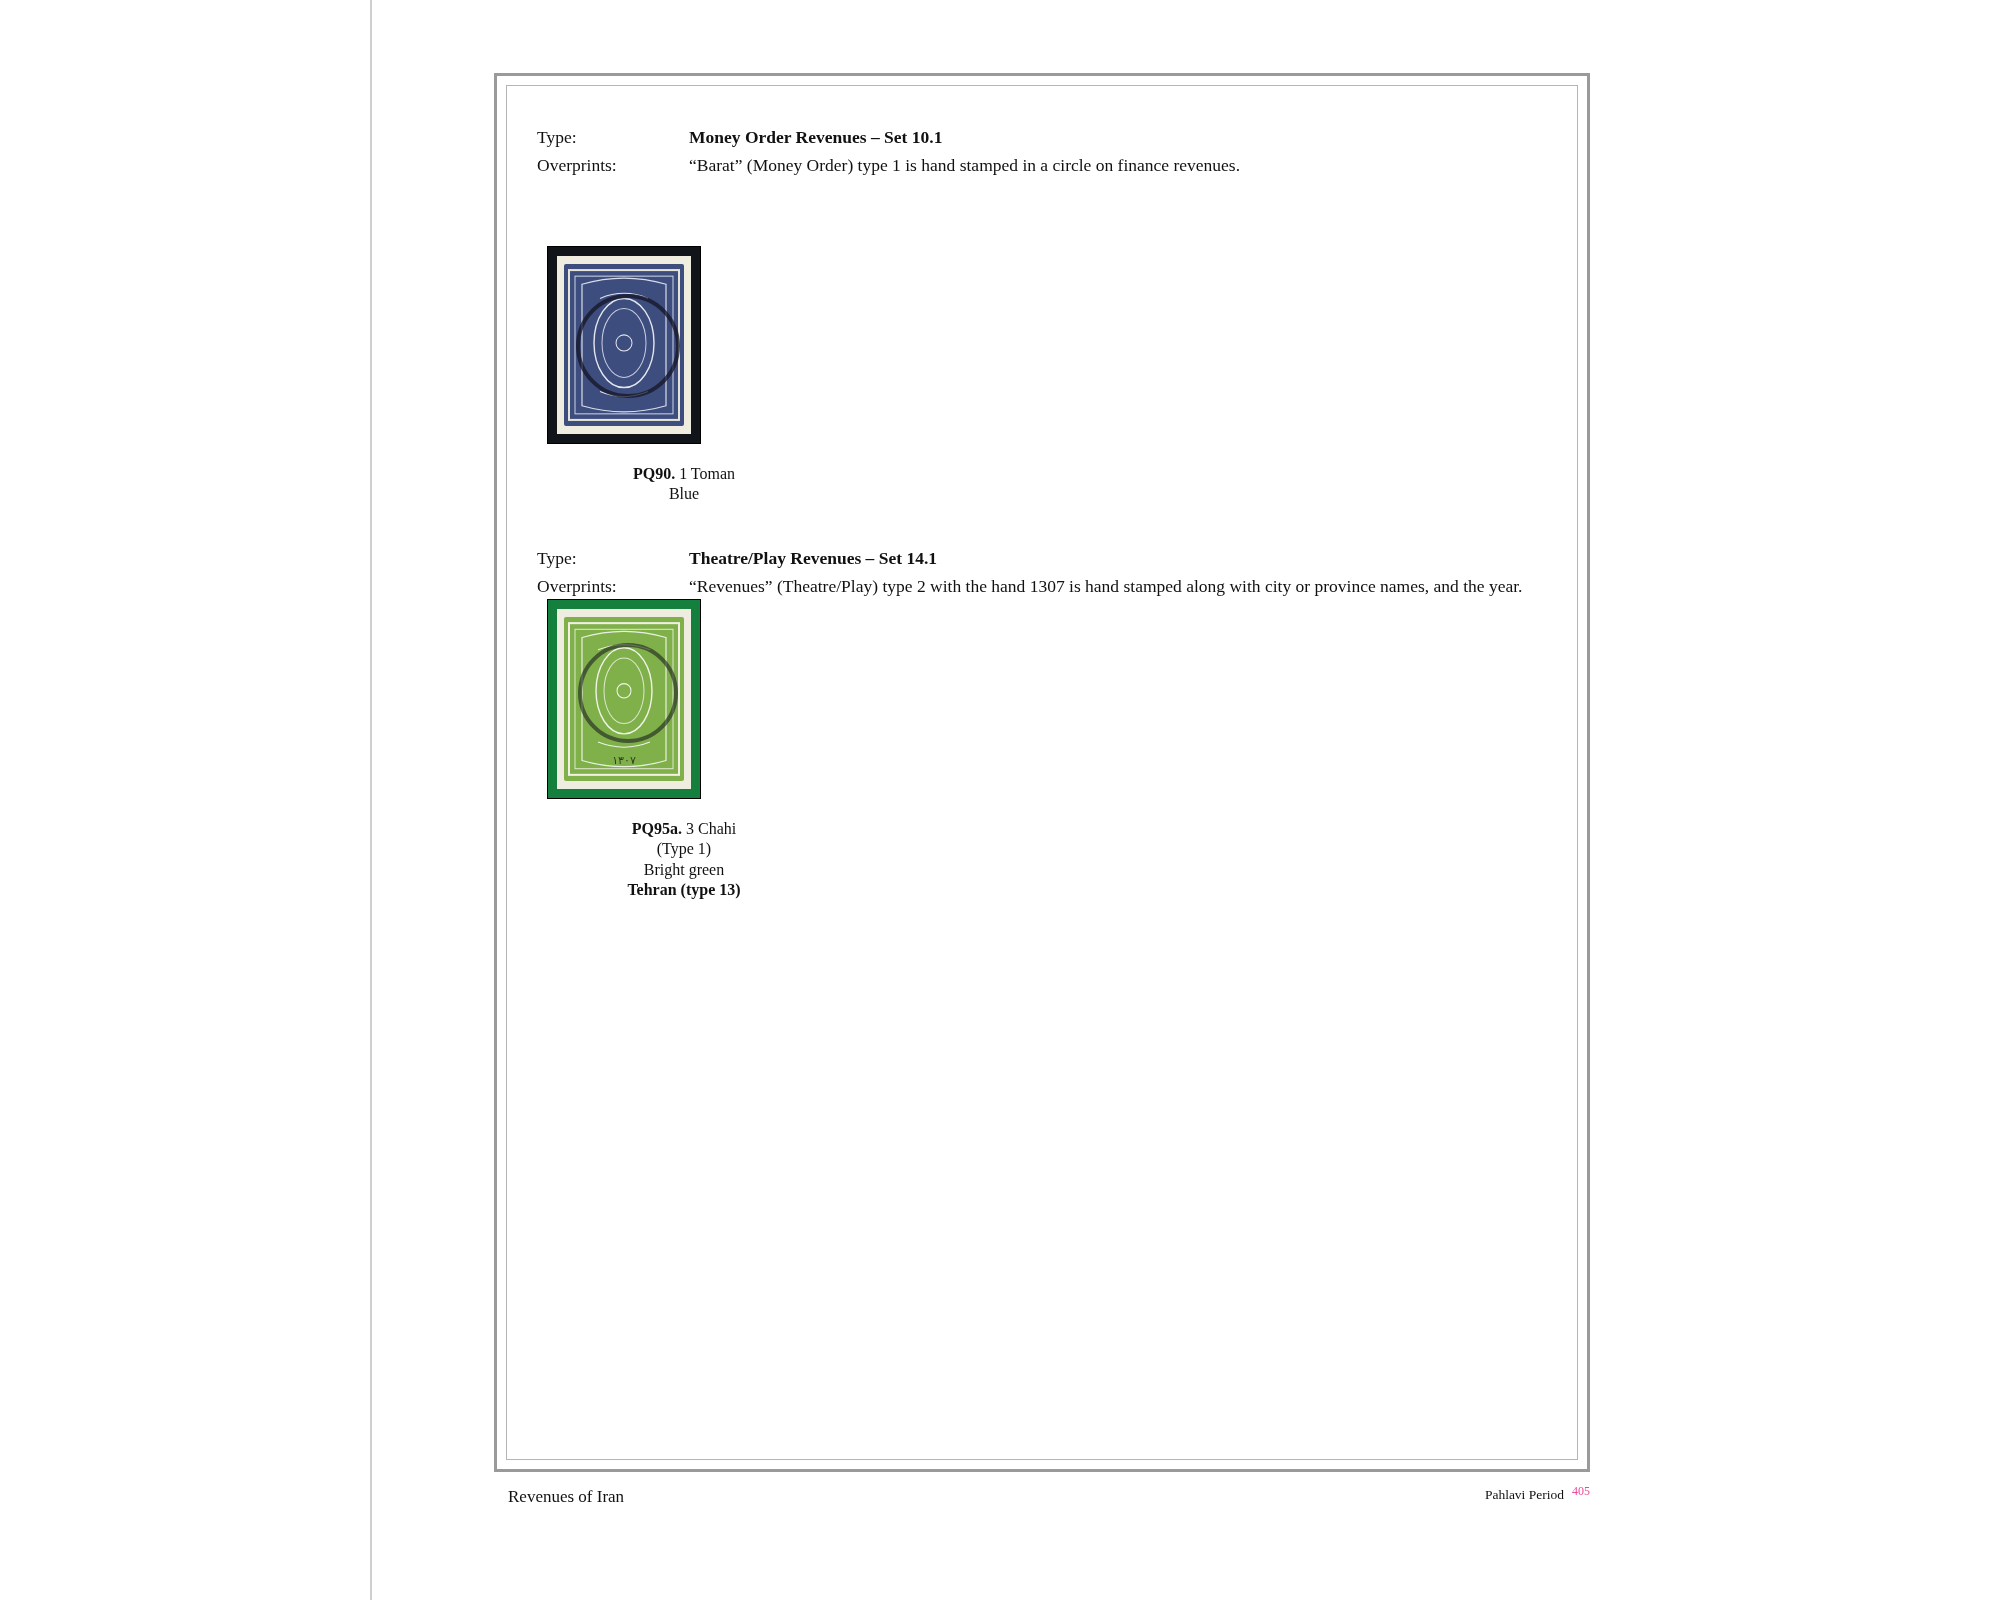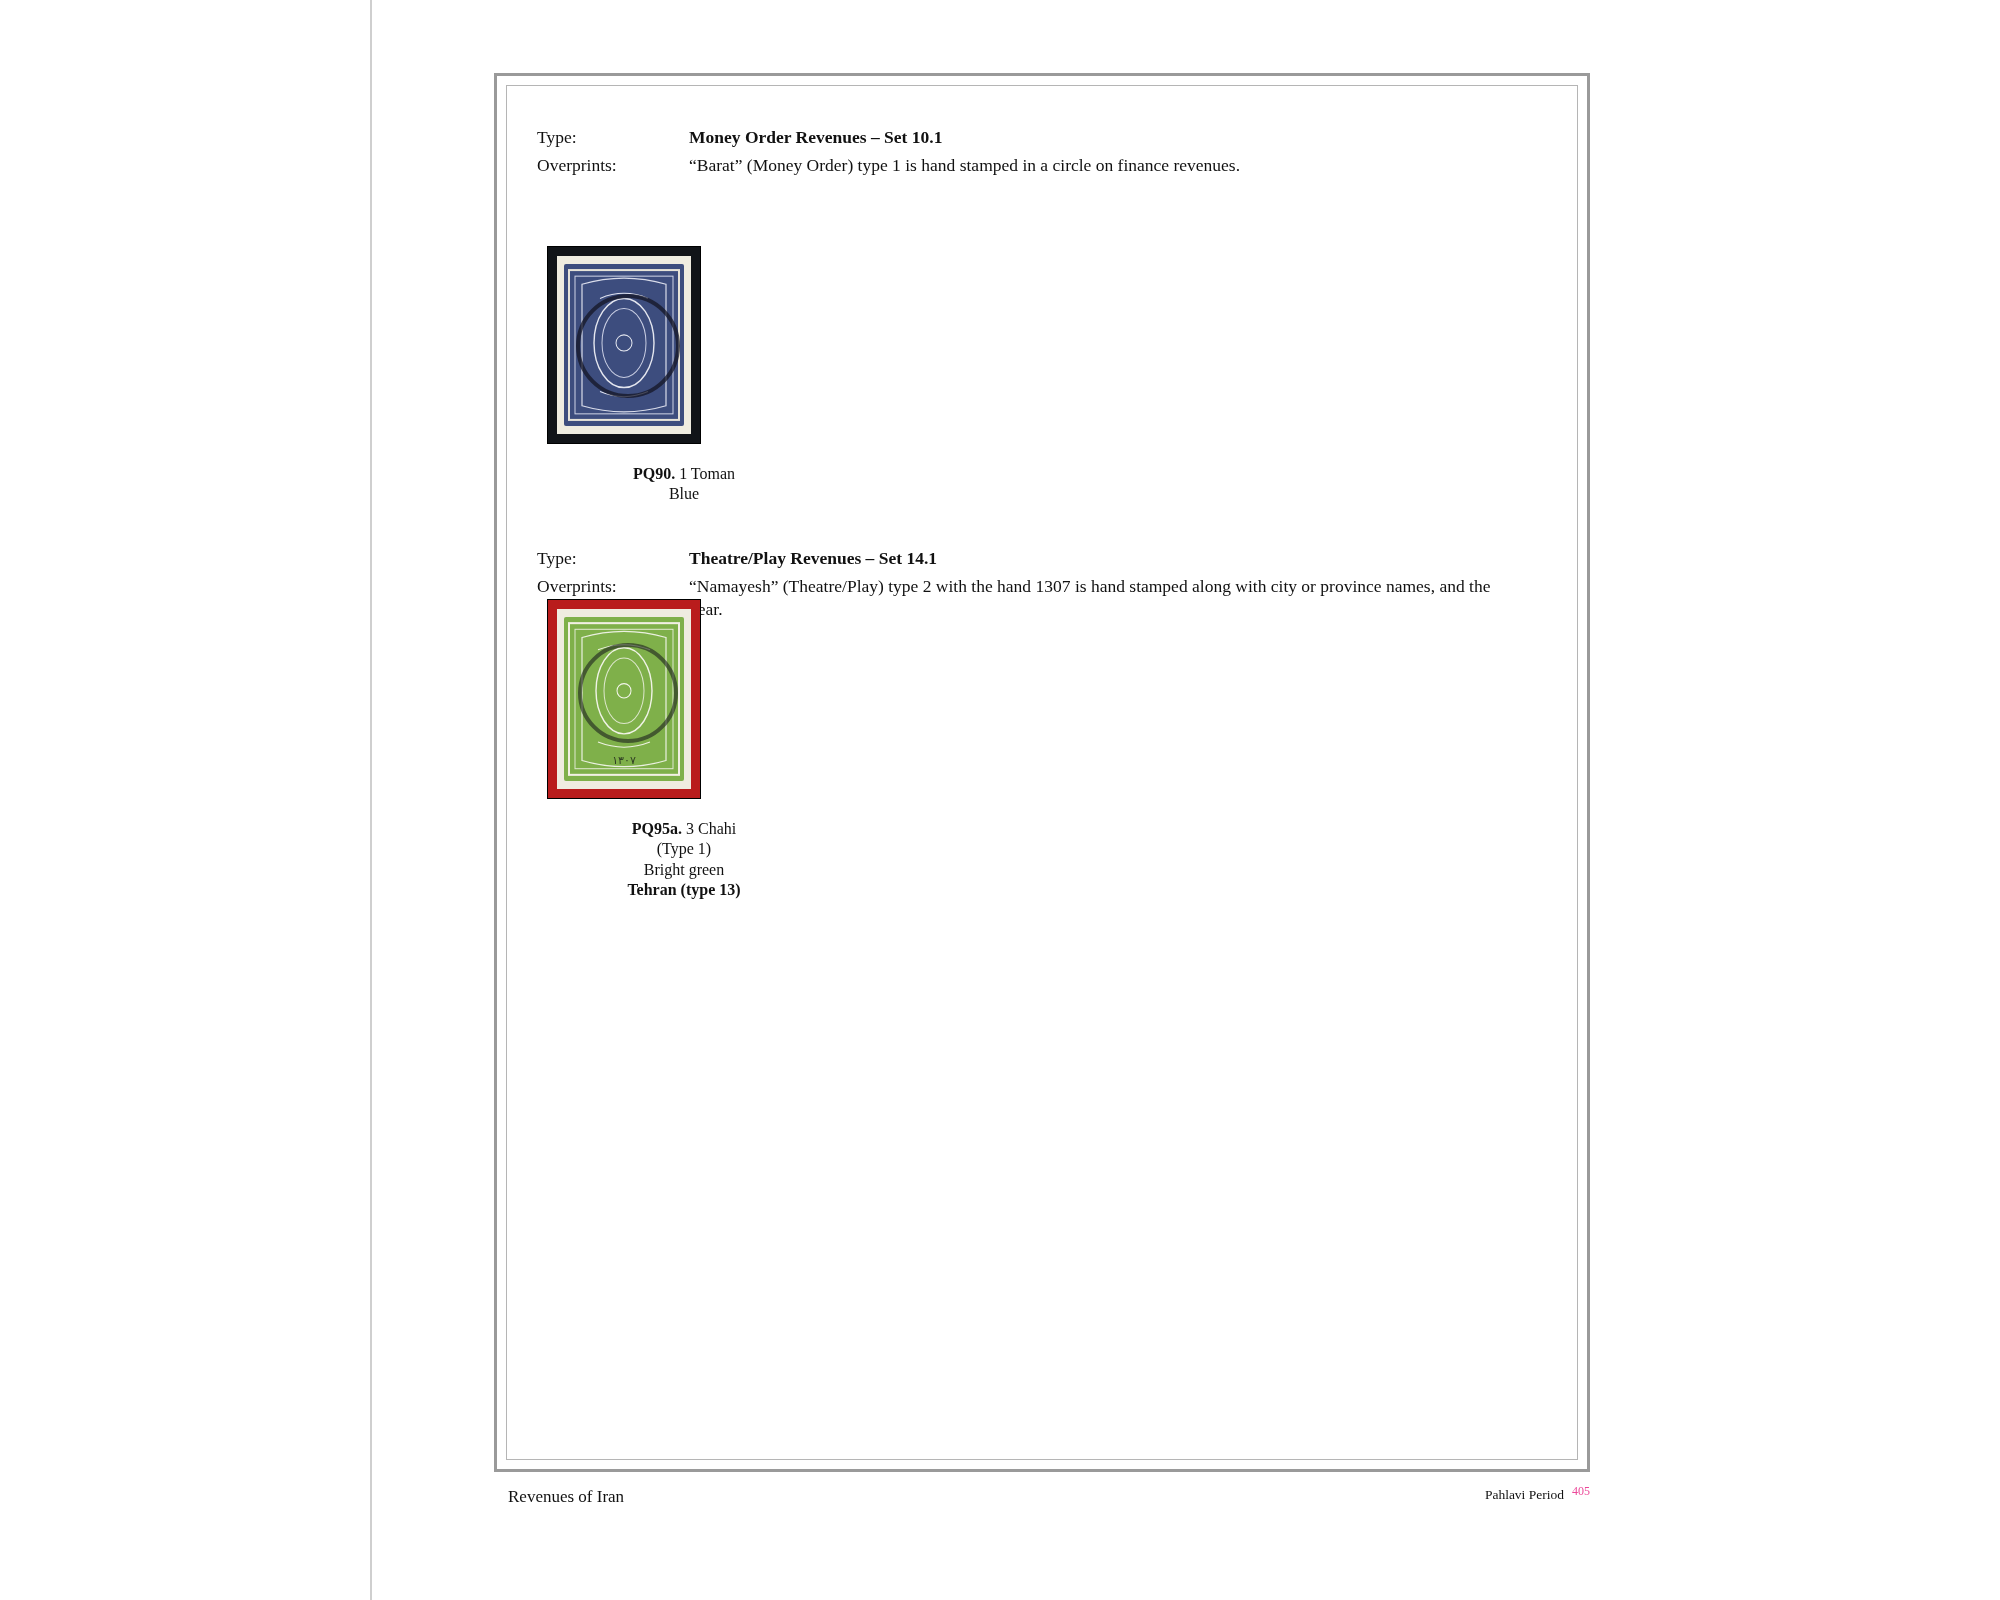--- a/index.html
+++ b/index.html
@@ -111,21 +111,21 @@
     height: 198px;
     background: #111418;
     padding: 9px;
     box-sizing: border-box;
     border: 1px solid #000;
     position: relative;
   }
   .stamp-frame.green {
     width: 154px;
     height: 200px;
-    background: #b91c1c;
+    background: #15803d;
   }
   .stamp-paper {
     width: 100%;
     height: 100%;
     position: relative;
     background: #efece0;
     overflow: hidden;
   }
   
   .stamp-body {
@@ -307,21 +307,21 @@
       <div class="entry entry-2">
 
         <div class="meta-row">
           <div class="meta-label">Type:</div>
           <div class="meta-value bold">Theatre/Play Revenues – Set 14.1</div>
         </div>
 
         <div class="meta-row">
           <div class="meta-label">Overprints:</div>
           <div class="meta-value">
-            <span>“Namayesh” (Theatre/Play) </span><b class="inline">type 2</b><span> with the hand </span><b class="inline">1307</b><span> is hand stamped along with city or province</span>
+            <span>“Revenues” (Theatre/Play) </span><b class="inline">type 2</b><span> with the hand </span><b class="inline">1307</b><span> is hand stamped along with city or province</span>
             <span>names, and the year.</span>
           </div>
         </div>
 
         <div class="stamp-wrap stamp-2">
           <div class="stamp-frame green">
             <div class="stamp-paper">
               <div class="stamp-body green-body">
                 <svg class="svg-orn" viewBox="0 0 120 160" preserveAspectRatio="none">
                   <rect x="5" y="6" width="110" height="148" fill="none" stroke="#f2f0e4" stroke-width="2"></rect>

